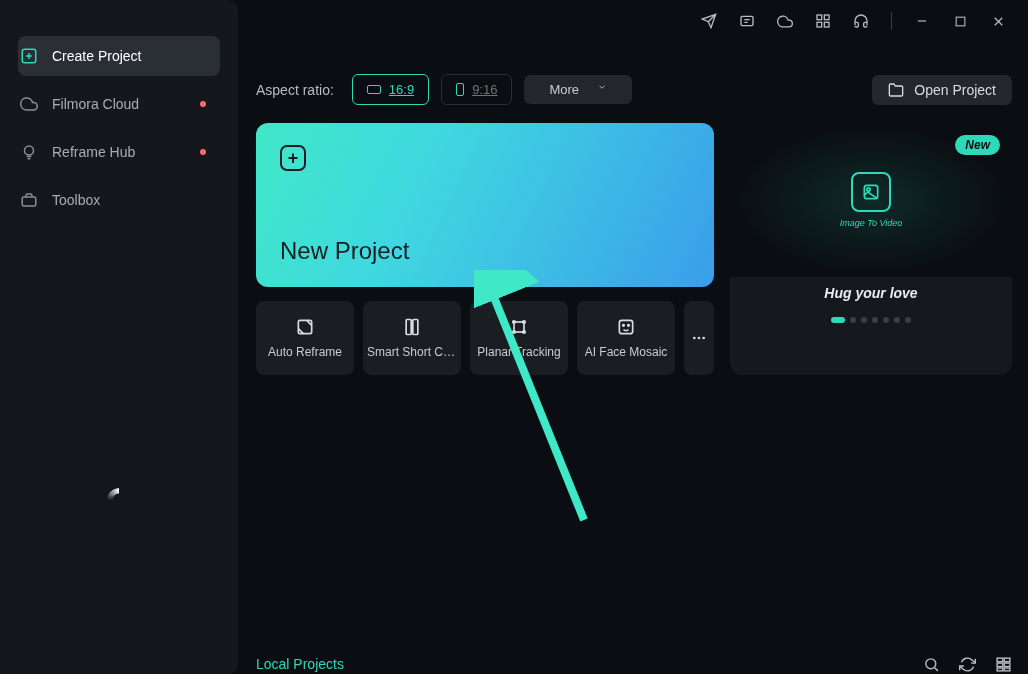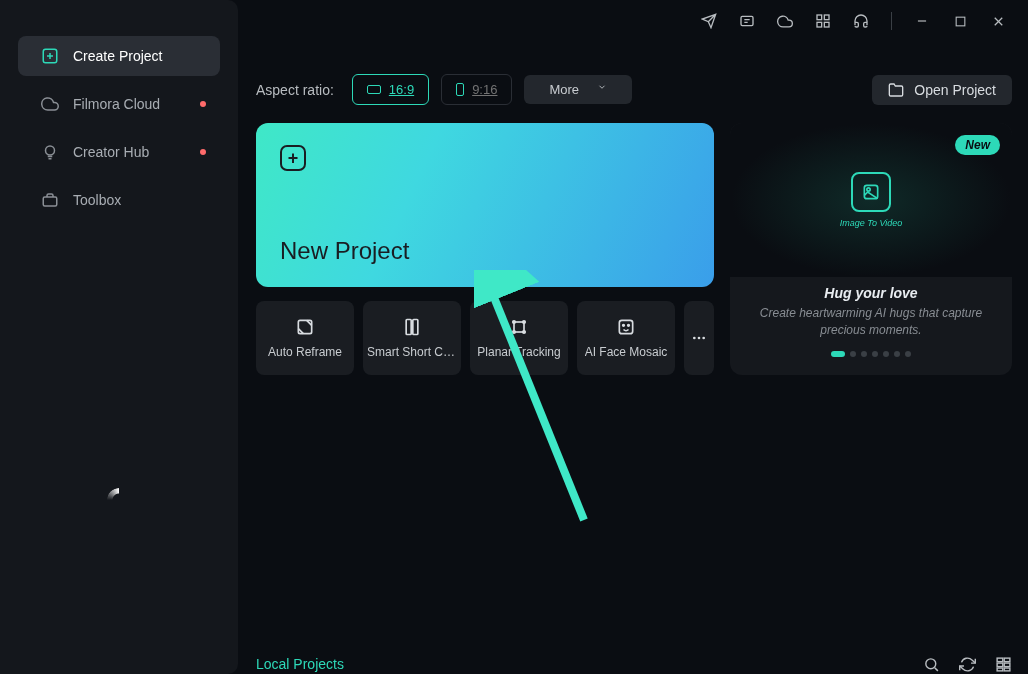--- a/index.html
+++ b/index.html
@@ -7,21 +7,21 @@
 .titlebar { position: absolute; top: 0; right: 0; display: flex; align-items: center; gap: 22px; padding: 12px 22px; }
 .titlebar-icon { width: 16px; height: 16px; display: flex; align-items: center; justify-content: center; cursor: pointer; color: #b8bcc0; }
 .titlebar-divider { width: 1px; height: 18px; background: #3a3f45; }
 .sidebar { position: absolute; left: 0; top: 0; bottom: 0; width: 238px; background: #14171c; border-radius: 0 10px 10px 0; padding-top: 36px; }
 .logo-area { display: flex; align-items: center; gap: 12px; padding: 0 30px 28px 30px; }
 .logo-icon { width: 42px; height: 42px; background: #1b3638; border-radius: 10px; display: flex; align-items: center; justify-content: center; }
 .logo-text { line-height: 1.15; }
 .logo-line1 { font-size: 17px; font-weight: 600; color: #e8ecf0; }
 .logo-line2 { font-size: 17px; font-weight: 600; color: #e8ecf0; }
 .nav { padding: 0 18px; }
-.nav-item { display: flex; align-items: center; gap: 14px; padding: 11px 23px; border-radius: 8px; cursor: pointer; margin-bottom: 8px; position: relative; }
+.nav-item { display: flex; align-items: center; gap: 14px; padding: 11px 2px; border-radius: 8px; cursor: pointer; margin-bottom: 8px; position: relative; }
 .nav-item.active { background: #2a2e35; }
 .nav-item.active .nav-label { color: #fff; font-weight: 500; }
 .nav-item.active .nav-icon { color: #2dd9b8; }
 .nav-icon { width: 18px; height: 18px; display: flex; align-items: center; justify-content: center; color: #8a8f95; }
 .nav-label { font-size: 14px; color: #a8adb3; }
 .nav-dot { position: absolute; right: 14px; width: 6px; height: 6px; border-radius: 50%; background: #ff6b6b; }
 .spinner { position: absolute; left: 50%; top: 488px; transform: translateX(-50%); width: 24px; height: 24px; }
 .spinner::before { content: ""; position: absolute; inset: 0; border-radius: 50%; background: conic-gradient(from 0deg, transparent 0deg, transparent 270deg, #fff 360deg); -webkit-mask: radial-gradient(circle, transparent 6px, black 7px); mask: radial-gradient(circle, transparent 6px, black 7px); animation: spin 1s linear infinite; }
 @keyframes spin { to { transform: rotate(360deg); } }
 .main { position: absolute; left: 256px; top: 74px; right: 16px; bottom: 16px; }
@@ -136,21 +136,21 @@
       <span class="nav-label">Filmora Cloud</span>
       <span class="nav-dot"></span>
     </div>
     <div class="nav-item">
       <span class="nav-icon">
           <svg width="18" height="18" viewBox="0 0 24 24" fill="none" stroke="currentColor" stroke-width="2">
             <circle cx="12" cy="10" r="6"></circle>
             <path d="M9 18h6M10 21h4"></path>
           </svg>
         </span>
-      <span class="nav-label">Creator Hub</span>
+      <span class="nav-label">Reframe Hub</span>
       <span class="nav-dot"></span>
     </div>
     <div class="nav-item">
       <span class="nav-icon">
           <svg width="18" height="18" viewBox="0 0 24 24" fill="none" stroke="currentColor" stroke-width="2">
             <rect x="3" y="8" width="18" height="12" rx="2"></rect>
             <path d="M8 8V6a2 2 0 0 1 2-2h4a2 2 0 0 1 2 2v2"></path>
           </svg>
         </span>
       <span class="nav-label">Toolbox</span>
@@ -251,21 +251,20 @@
             <svg width="20" height="20" viewBox="0 0 24 24" fill="none" stroke="currentColor" stroke-width="2">
                 <rect x="4" y="4" width="16" height="16" rx="3"></rect>
                 <circle cx="9" cy="9" r="2"></circle>
                 <path d="M4 16l4-4 12 8"></path>
               </svg>
           </div>
           <div class="promo-icon-label">Image To Video</div>
         </div>
         <div class="promo-text">
           <div class="promo-title">Hug your love</div>
-          <div class="promo-desc">Create heartwarming AI hugs that capture precious moments.</div>
         </div>
         <div class="promo-dots">
           <span class="promo-dot active"></span>
           <span class="promo-dot"></span>
           <span class="promo-dot"></span>
           <span class="promo-dot"></span>
           <span class="promo-dot"></span>
           <span class="promo-dot"></span>
           <span class="promo-dot"></span>
         </div>

